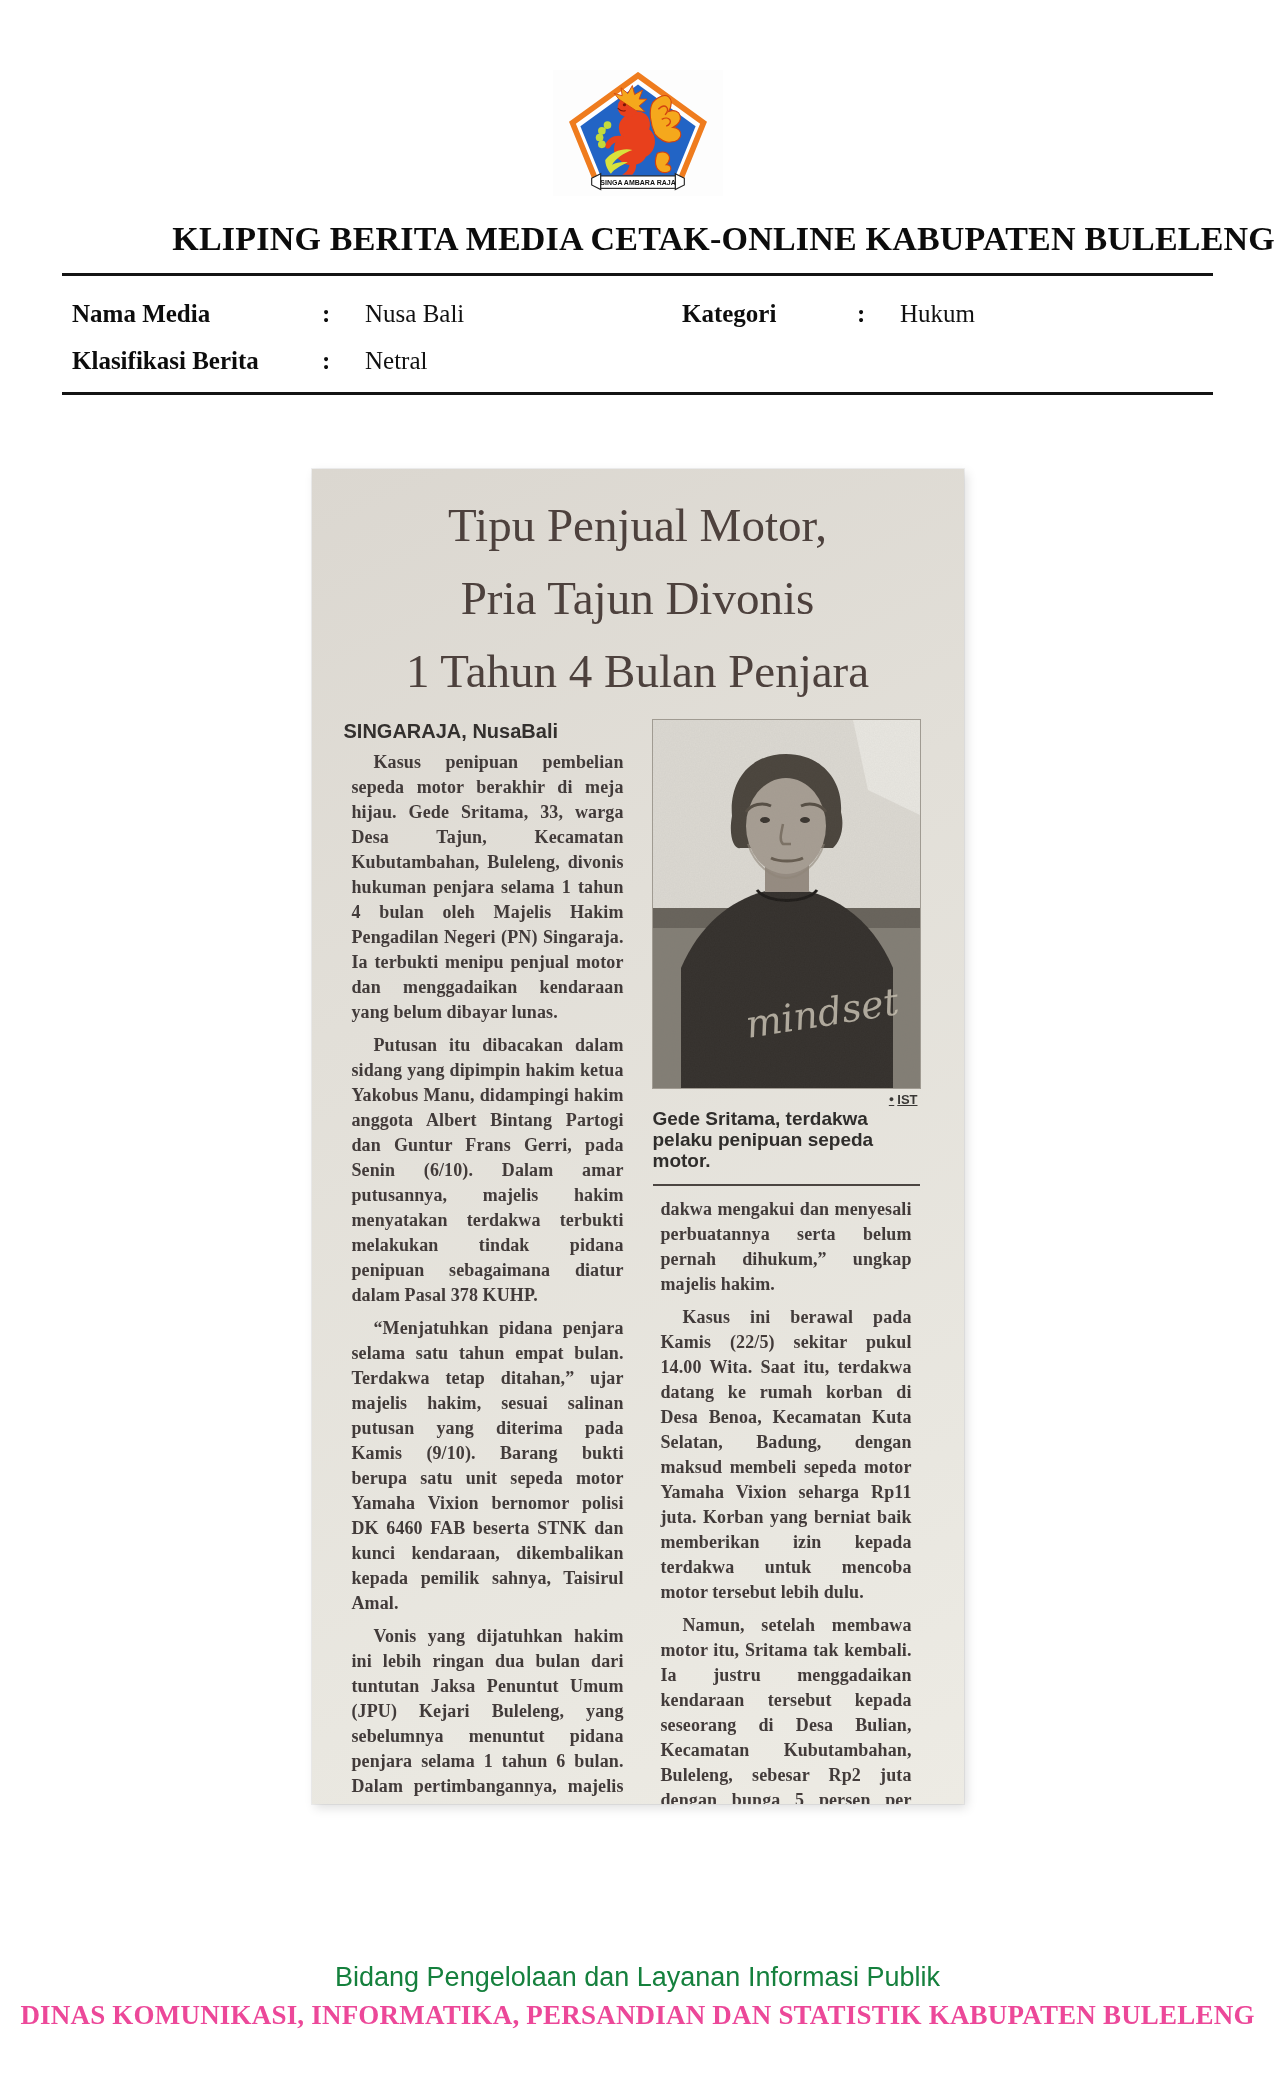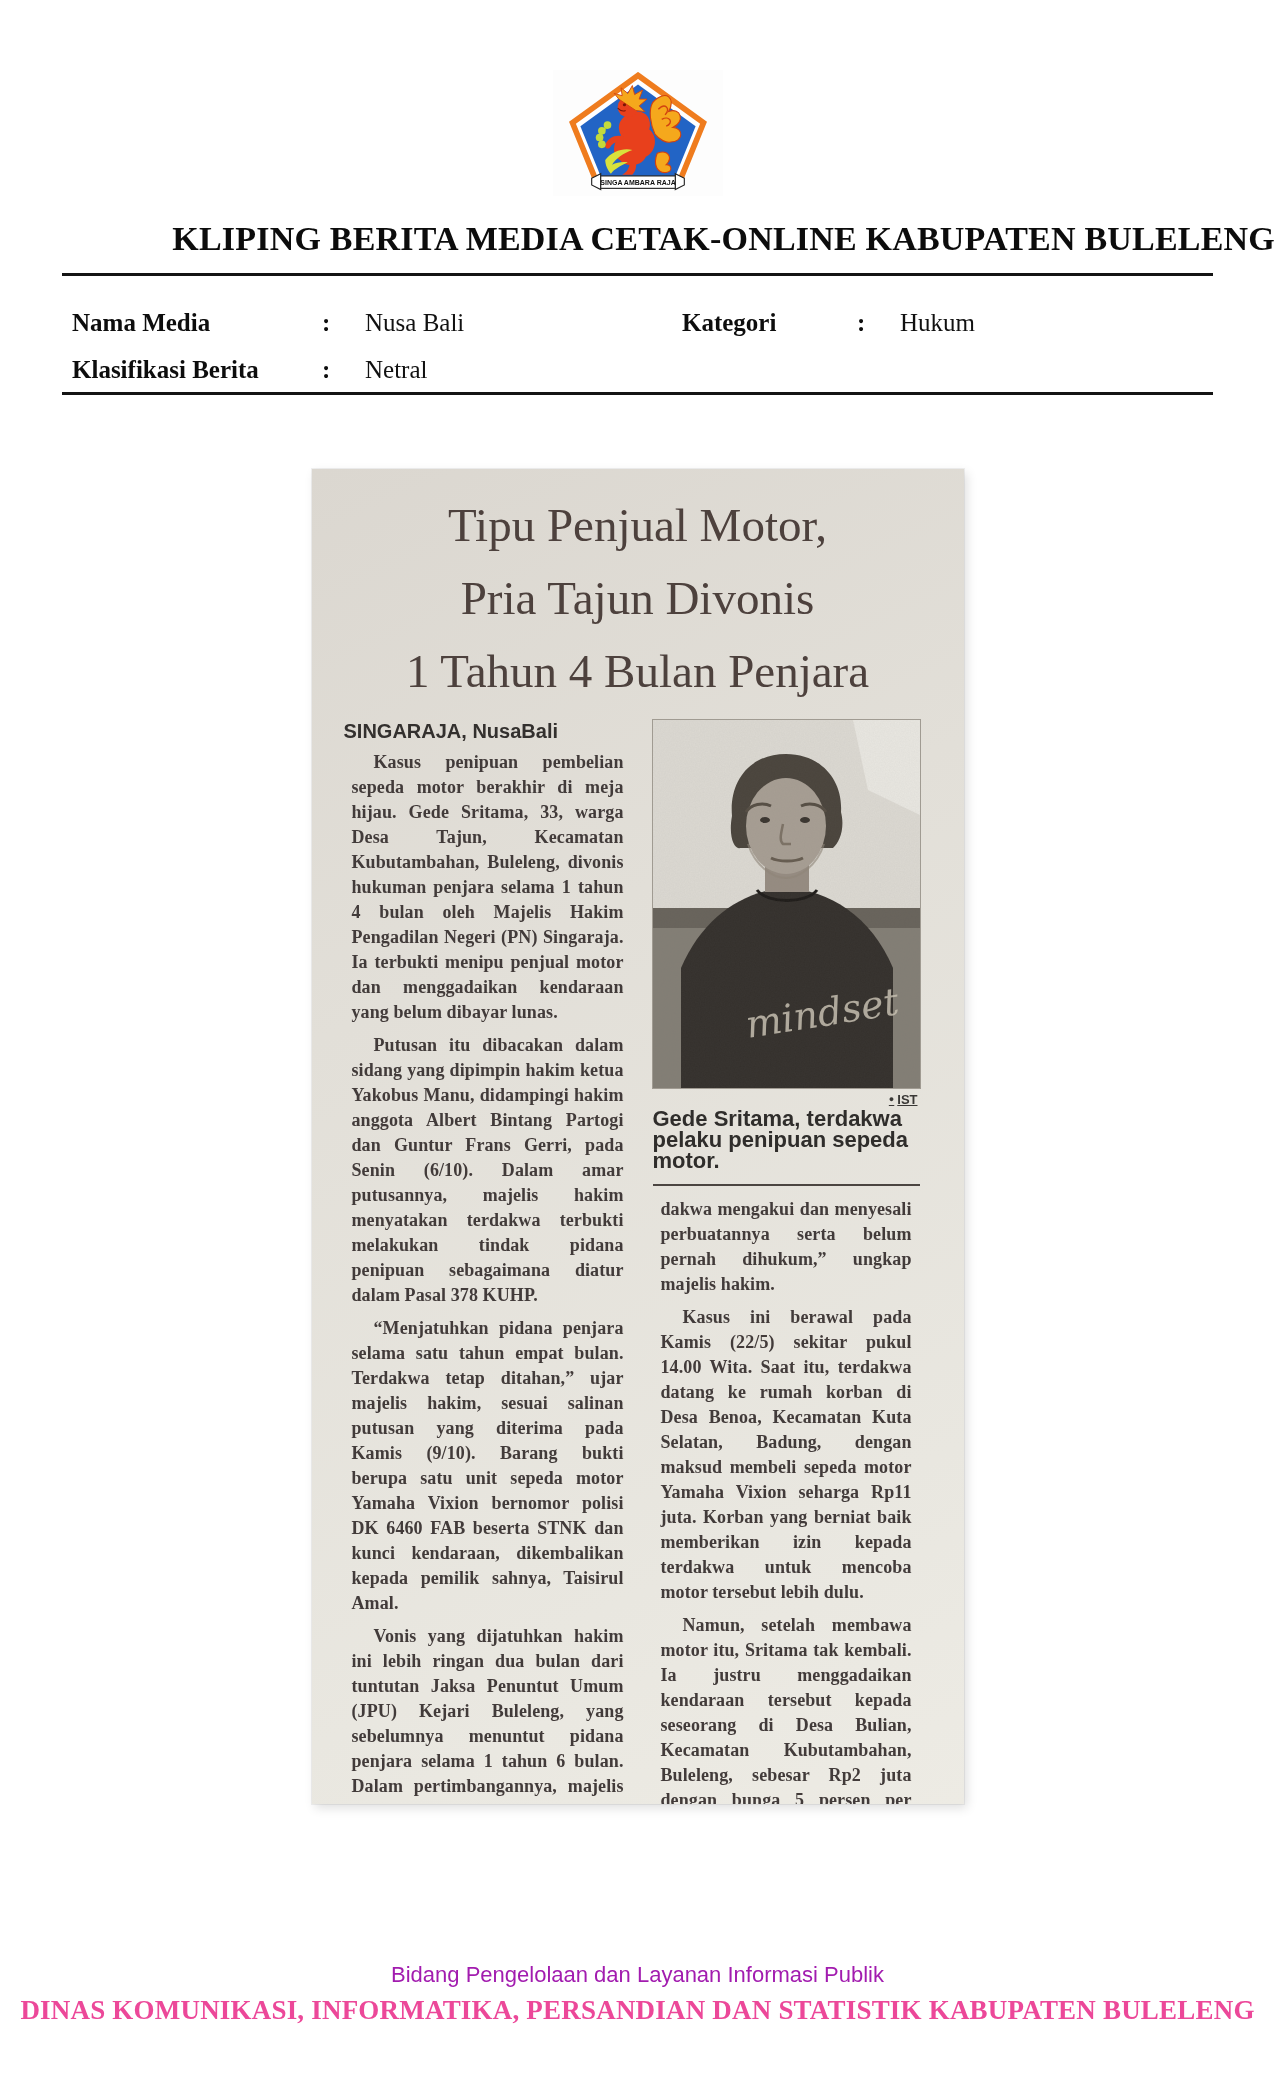--- a/index.html
+++ b/index.html
@@ -18,21 +18,21 @@
     letter-spacing:0.2px;
   }
   .rule{height:3px;background:#141414;margin:0 62px;}
   .rule-top{margin-top:15px;}
   .rule-bottom{margin-top:6px;}
 
   
   .meta{display:flex;margin:14px 62px 8px 72px;}
   .meta-left{width:610px;flex:none;}
   .meta-right{flex:1;}
-  .meta-row{display:flex;align-items:flex-end;height:47px;}
+  .meta-row{display:flex;align-items:center;height:47px;}
   .m-label{font-weight:bold;font-size:25px;color:#0d0d0d;}
   .ml1{width:250px;flex:none;}
   .ml2{width:175px;flex:none;}
   .ml2w{width:218px;flex:none;}
   .m-colon{width:43px;flex:none;font-weight:bold;font-size:25px;color:#0d0d0d;}
   .m-value{font-size:25px;color:#111;}
 
   
   .clip{
     width:652px;height:1335px;margin:74px auto 0;position:relative;overflow:hidden;
@@ -62,30 +62,30 @@
     outline:1px solid #a09b92;
   }
   .photo svg{display:block;width:100%;height:100%;}
   .credit{
     text-align:right;margin:4px 2px 1px 0;
     font-family:"Liberation Sans",sans-serif;font-weight:bold;font-size:13px;color:#3a3836;text-decoration:underline;
   }
   .credit .dot{font-size:9px;vertical-align:2px;margin-right:3px;}
   .caption{
     font-family:"Liberation Sans",sans-serif;font-weight:bold;
-    font-size:22px;line-height:21px;color:#2f2d2b;margin-top:1px;
+    font-size:19px;line-height:21px;color:#2f2d2b;margin-top:1px;
   }
   .cap-rule{border:0;border-top:2px solid #4b4541;margin:13px 0 11px;}
 
   .sig-icon{font-family:"DejaVu Sans",sans-serif;font-size:15px;color:#2e2a28;margin:0 2px 0 4px;}
   .sig{font-family:"Liberation Serif",serif;font-weight:bold;font-size:18px;color:#2e2a28;}
 
   
   .footer{margin-top:158px;text-align:center;}
-  .f1{font-family:"Liberation Sans",sans-serif;font-size:22px;color:#a21caf;}
+  .f1{font-family:"Liberation Sans",sans-serif;font-size:27px;color:#15803d;}
   .f2{margin-top:7px;font-family:"Liberation Serif",serif;font-weight:bold;font-size:27px;color:#ec4899;letter-spacing:0.2px;}
 </style>
 </head>
 <body>
 
 <div class="page">
 
   <div class="logo-wrap">
     <div class="logo-box">
       <svg width="150" height="122" viewBox="0 0 130 108">

